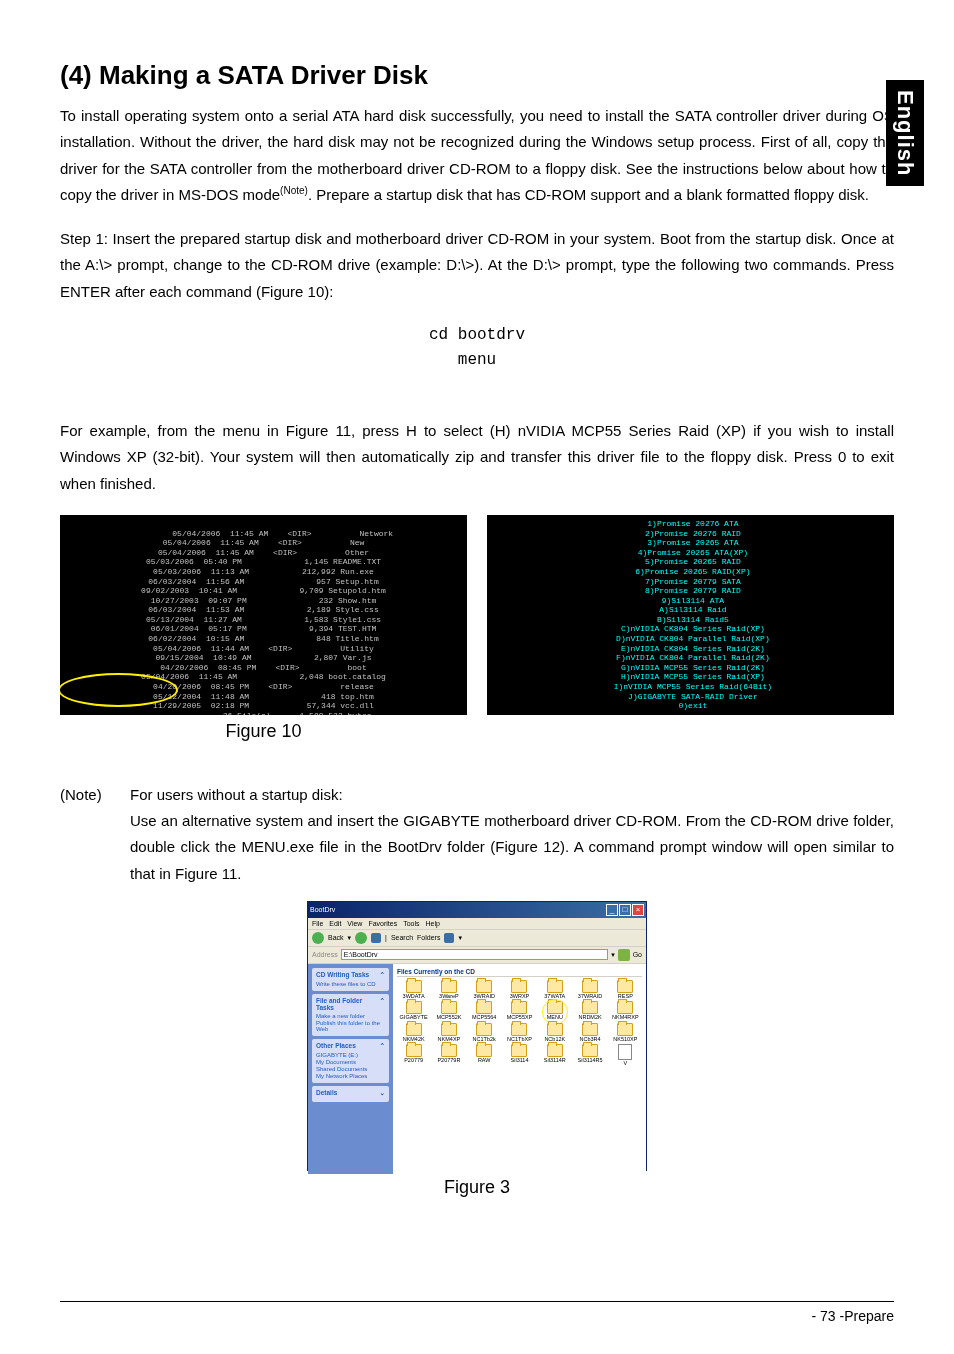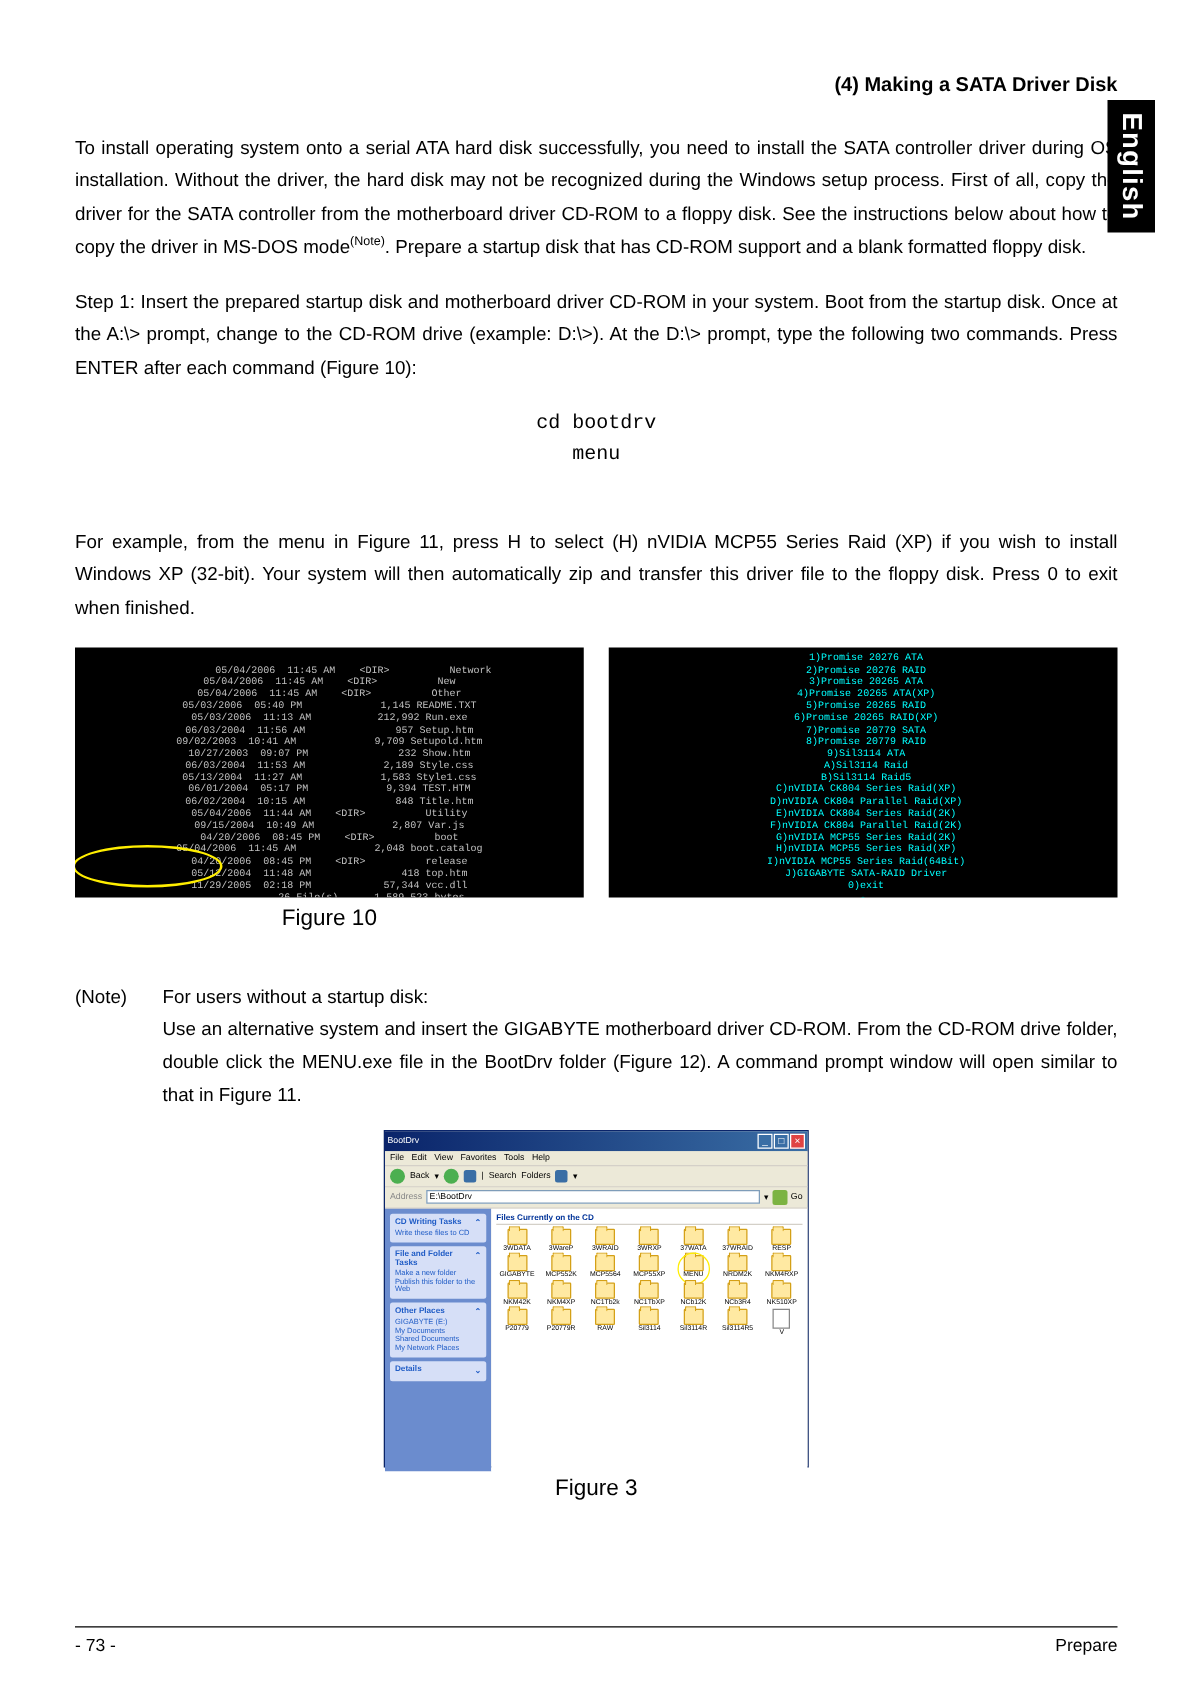--- a/index.html
+++ b/index.html
@@ -20,24 +20,23 @@
       color: #fff;
       font-size: 22px;
       font-weight: bold;
       padding: 10px 6px;
       writing-mode: vertical-rl;
       text-orientation: mixed;
       letter-spacing: 1px;
     }
     .content { width: 100%; }
     h2 {
-      font-size: 16px;
+      font-size: 26px;
       font-weight: bold;
-      margin-bottom: 28px;
-      text-align: right;
+      margin-bottom: 12px;
     }
     .para {
       font-size: 15px;
       line-height: 1.75;
       margin-bottom: 18px;
       text-align: justify;
     }
     .sup { font-size: 10px; vertical-align: super; }
     .code-block {
       font-family: "Courier New", monospace;
@@ -237,21 +236,21 @@
       position: absolute;
       bottom: 30px;
       left: 60px;
       right: 60px;
       border-top: 1px solid #000;
       padding-top: 6px;
       display: flex;
       justify-content: space-between;
       font-size: 14px;
     }
-    .footer .pg { flex:1; text-align:left; }
+    .footer .pg { flex:1; text-align:right; }
   </style>
 </head>
 <body>
 
 <div class="side-tab">English</div>
 
 <div class="content">
 
   <h2>(4)  Making a SATA Driver Disk</h2>
 

